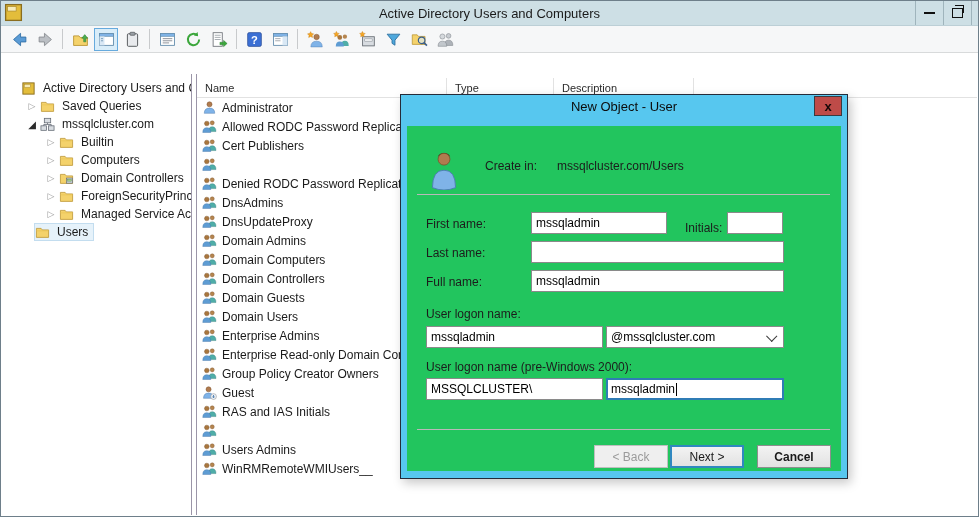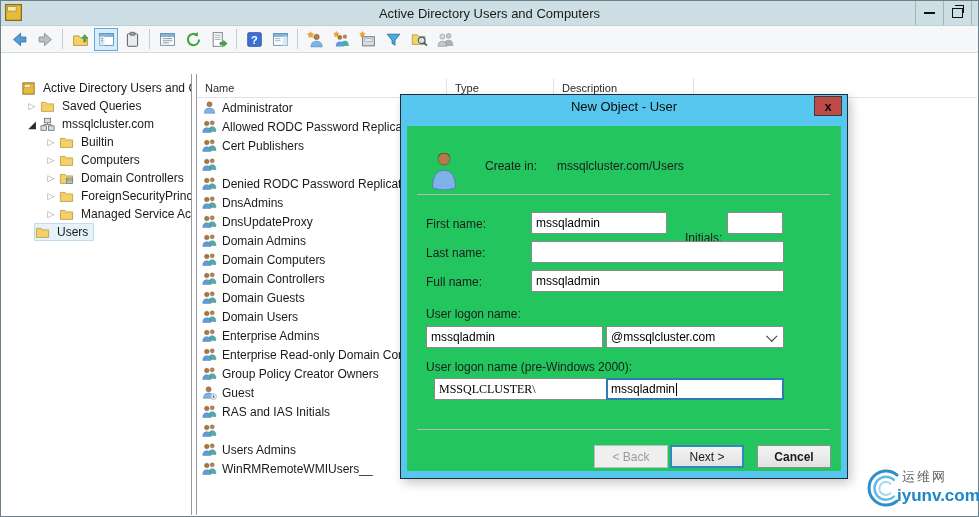--- a/index.html
+++ b/index.html
@@ -591,21 +591,21 @@
             <path d="M2.2 25.4 Q2.2 13.6 10 13.6 Q17.8 13.6 17.8 25.4 Q14 27 10 27 Q6 27 2.2 25.4 Z" fill="#7FB3E8" stroke="#4a7ab0" stroke-width="0.6"></path>
           </svg></span>
       <span class="lbl" style="left:78px;top:33px;">Create in:</span>
       <span class="lbl" style="left:150px;top:33px;">mssqlcluster.com/Users</span>
       <div class="sepline" style="left:10px;right:11px;top:68px;"></div>
 
       <span class="lbl" style="left:19px;top:91px;">First name:</span>
       <div class="tbox" style="left:124px;top:86px;width:136px;">
           <span>mssqladmin</span>
         </div>
-      <span class="lbl" style="left:278px;top:105px;">Initials:</span>
+      <span class="lbl" style="left:278px;top:95px;">Initials:</span>
       <div class="tbox" style="left:320px;top:86px;width:56px;">
           <span></span>
         </div>
 
       <span class="lbl" style="left:19px;top:120px;">Last name:</span>
       <div class="tbox" style="left:124px;top:115px;width:253px;">
           <span></span>
         </div>
 
       <span class="lbl" style="left:19px;top:149px;">Full name:</span>
@@ -616,39 +616,30 @@
       <span class="lbl" style="left:19px;top:181px;">User logon name:</span>
       <div class="tbox" style="left:19px;top:200px;width:177px;">
           <span>mssqladmin</span>
         </div>
       <div class="tbox combo" style="left:199px;top:200px;width:178px;">
         <span>@mssqlcluster.com</span>
         <span class="chev"></span>
       </div>
 
       <span class="lbl" style="left:19px;top:234px;">User logon name (pre-Windows 2000):</span>
-      <div class="tbox" style="left:27px;top:252px;width:177px;font-family:Liberation Serif, serif;">
+      <div class="tbox" style="left:19px;top:252px;width:177px;">
           <span>MSSQLCLUSTER\</span>
         </div>
       <div class="tbox focus" style="left:199px;top:252px;width:178px;">
           <span>mssqladmin</span>
           <span class="caret"></span>
         </div>
 
       <div class="sepline" style="left:10px;right:11px;top:303px;"></div>
 
       <button class="btn disabled" style="left:187px;top:319px;width:74px;">&lt; Back</button>
       <button class="btn default" style="left:263px;top:319px;width:74px;">Next &gt;</button>
       <button class="btn" style="left:350px;top:319px;width:74px;font-weight:bold;">Cancel</button>
     </div>
   </div>
 
-  <div class="watermark">
-    <svg width="122" height="58" viewBox="0 0 122 58">
-      <path d="M43 17 A17 17 0 1 0 43 43" fill="none" stroke="#2B8FCB" stroke-width="3" stroke-linecap="round"></path>
-      <path d="M40 22 A11.5 11.5 0 1 0 40 38.5" fill="none" stroke="#64B9E4" stroke-width="2.4" stroke-linecap="round"></path>
-      <path d="M37 26.5 A6.5 6.5 0 1 0 37 34.5" fill="none" stroke="#A4D7F0" stroke-width="2"></path>
-    </svg>
-    <span class="wm-cn">运维网</span>
-    <span class="wm-domain">iyunv.com</span>
-  </div>
 
 </div>
 
 </body></html>

